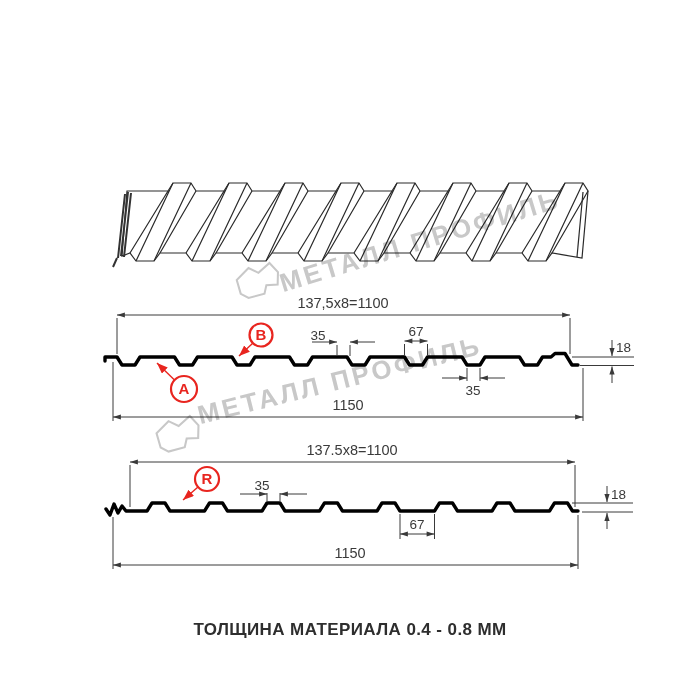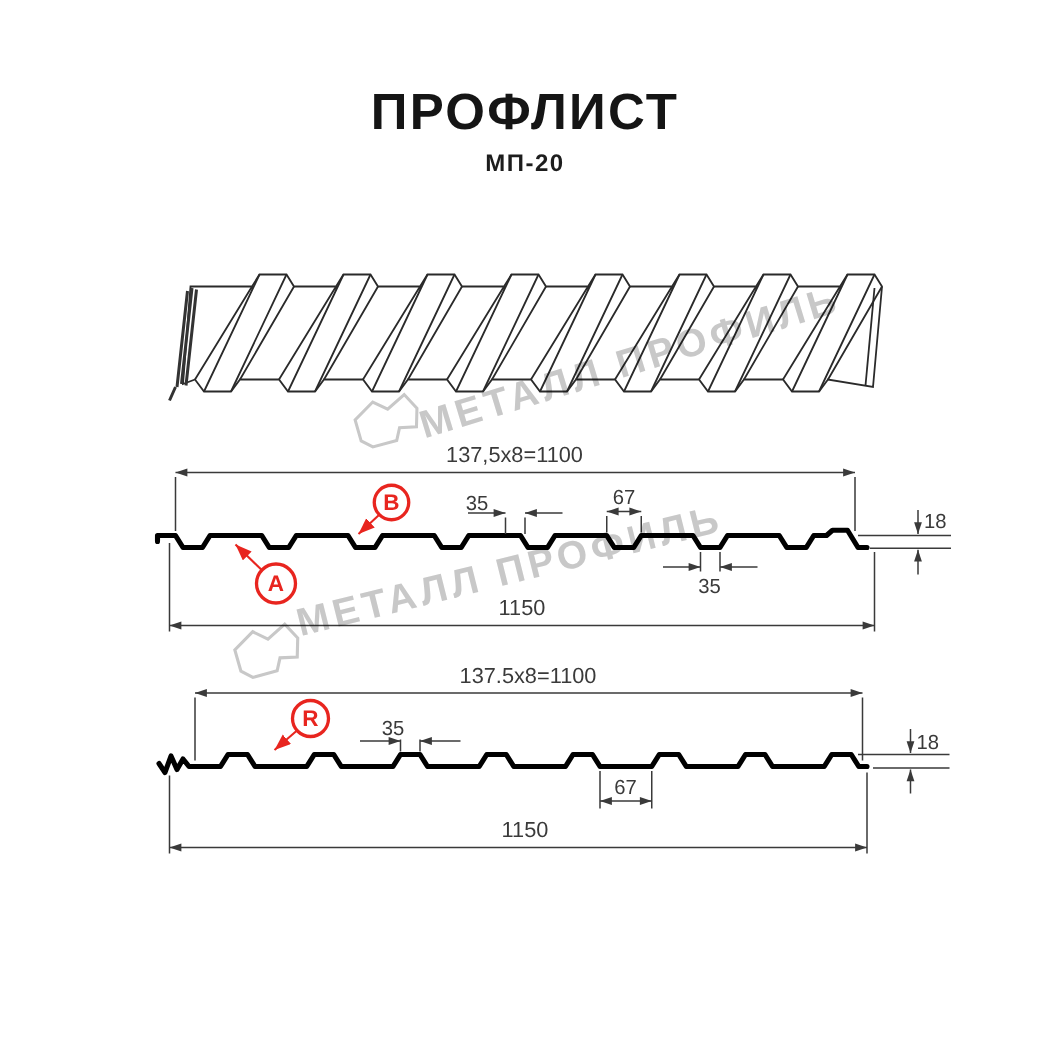--- a/index.html
+++ b/index.html
@@ -15,24 +15,20 @@
   .wm-text{font-size:26px;font-weight:bold;letter-spacing:3px;color:#c8c8c8;white-space:nowrap;}
   .dimtxt{font-size:13.5px;fill:#3a3a3a;}
   .dimtxt-big{font-size:14.5px;fill:#3a3a3a;}
   .redtxt{font-size:15px;font-weight:bold;fill:#e8251f;}
 </style>
 </head>
 <body>
 
 <div class="page">
 
-  <div class="hdr">
-    <div class="title">ПРОФЛИСТ</div>
-    <div class="subtitle">МП-20</div>
-  </div>
 
   <svg width="700" height="700" viewBox="0 0 700 700">
     <defs>
       <marker id="ad" markerWidth="10" markerHeight="8" refX="8.3" refY="3" orient="auto-start-reverse">
         <path d="M0.4,0.4 L8.3,3 L0.4,5.6 Z" fill="#3a3a3a"></path>
       </marker>
       <marker id="ar" markerWidth="10" markerHeight="8" refX="7.8" refY="3" orient="auto">
         <path d="M0,0 L7.8,3 L0,6 Z" fill="#e8251f"></path>
       </marker>
     </defs>
@@ -191,13 +187,14 @@
   </div>
   <div class="wm wm-text" style="left:285px;top:268px;transform:rotate(-17deg);transform-origin:0 100%;">МЕТАЛЛ ПРОФИЛЬ</div>
 
   <div class="wm" style="left:149px;top:417px;transform:rotate(-8deg);">
     <svg width="52" height="48" viewBox="0 0 100 90">
       <path d="M14,60 L10,32 L36,12 L54,24 L78,8 L92,28 L88,52 L66,50 L60,66 L28,70 Z" fill="none" stroke="#c8c8c8" stroke-width="4"></path>
     </svg>
   </div>
   <div class="wm wm-text" style="left:202px;top:400px;transform:rotate(-14deg);transform-origin:0 100%;">МЕТАЛЛ ПРОФИЛЬ</div>
 
+  <div class="footer">ТОЛЩИНА МАТЕРИАЛА 0.4 - 0.8 ММ</div>
 </div>
 
 </body></html>

